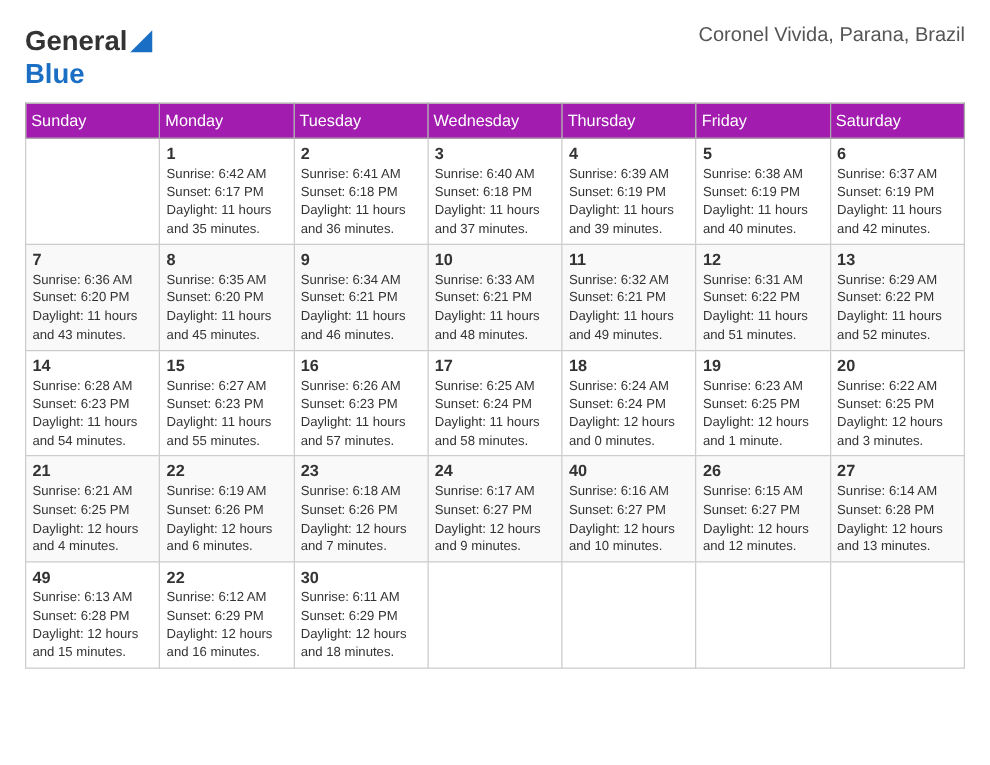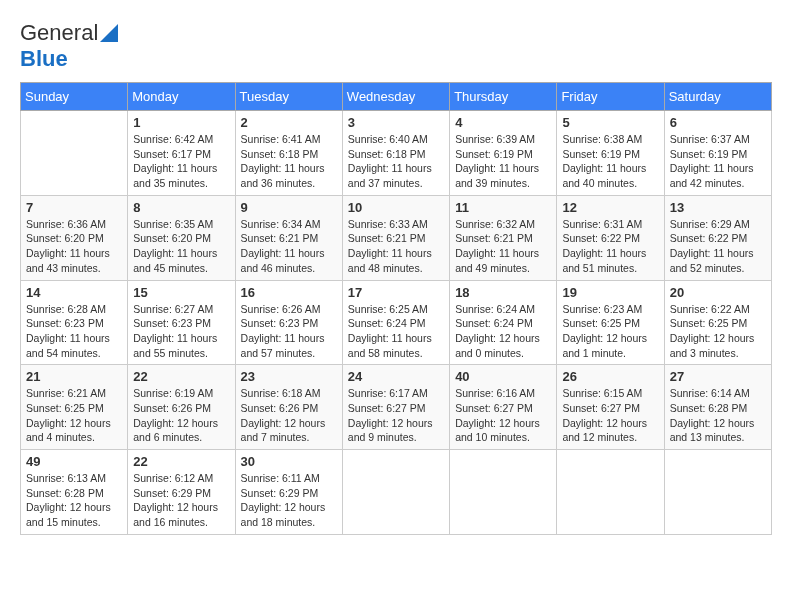--- a/index.html
+++ b/index.html
@@ -16,21 +16,21 @@
       justify-content: space-between;
       margin-bottom: 10px;
     }
     .logo {
       display: flex;
       flex-direction: column;
       align-items: flex-start;
     }
     .logo-general {
       font-size: 22px;
-      font-weight: normal;
+      font-weight: bold;
       color: #333;
     }
     .logo-blue {
       font-size: 22px;
       font-weight: bold;
       color: #1a6fc4;
     }
     .title-area {
       text-align: right;
     }
@@ -42,21 +42,21 @@
     .subtitle {
       font-size: 16px;
       color: #555;
     }
     table {
       width: 100%;
       border-collapse: collapse;
       font-size: 11px;
     }
     thead tr th {
-      background-color: #3b82f6;
+      background-color: #a21caf;
       color: #fff;
       padding: 6px 4px;
       text-align: left;
       font-size: 13px;
       font-weight: normal;
       border: 1px solid #aaa;
     }
     tbody tr td {
       border: 1px solid #ccc;
       vertical-align: top;
@@ -90,20 +90,21 @@
   <div class="logo">
     <div style="display:flex;align-items:center;">
       <span class="logo-general">General</span>
       <svg width="18" height="18" viewBox="0 0 18 18" style="margin:0 2px;">
         <polygon points="0,18 18,0 18,18" fill="#1a6fc4"></polygon>
       </svg>
     </div>
     <span class="logo-blue">Blue</span>
   </div>
   <div class="title-area">
+    <div class="subtitle">Coronel Vivida, Parana, Brazil</div>
   </div>
 </div>
 
 <table>
   <thead>
     <tr>
     <th>Sunday</th>
         <th>Monday</th>
         <th>Tuesday</th>
         <th>Wednesday</th>

